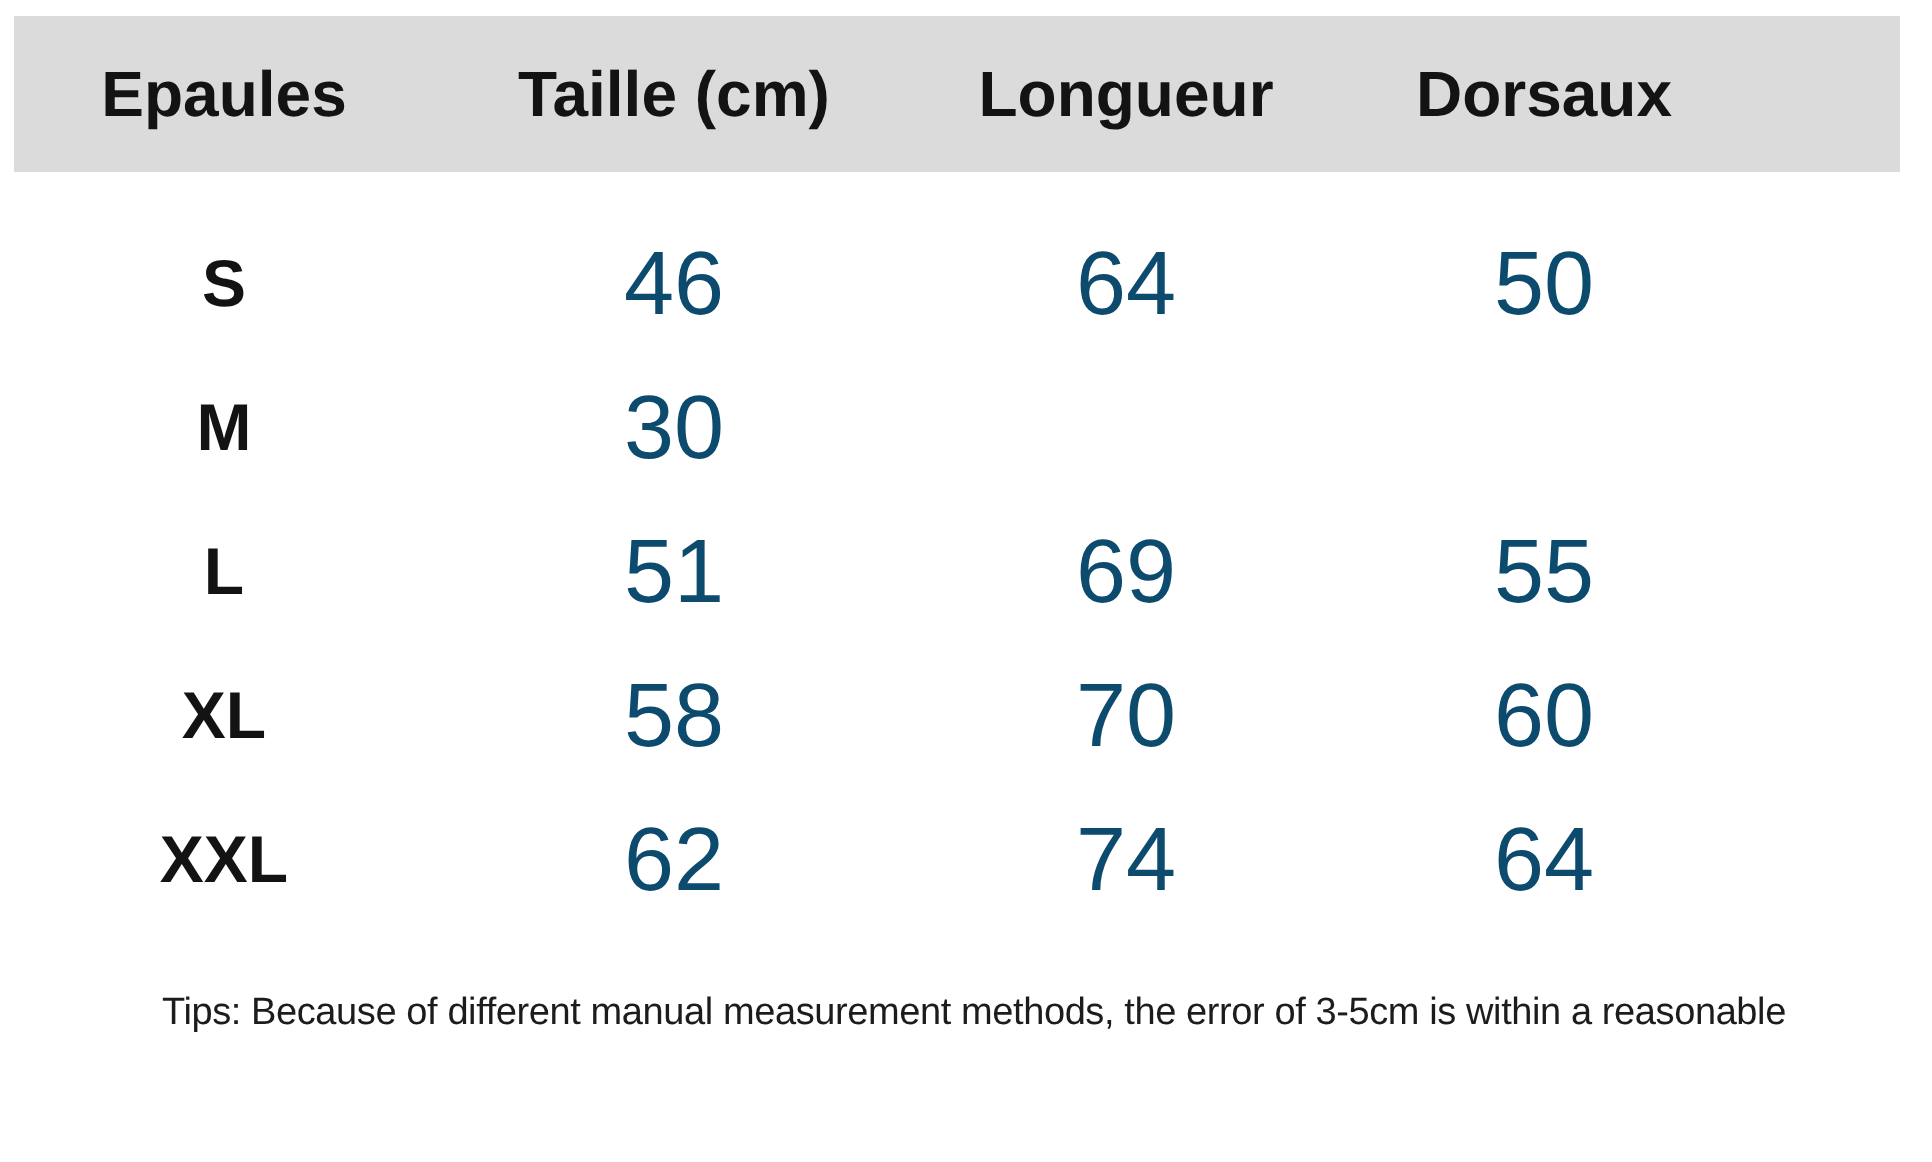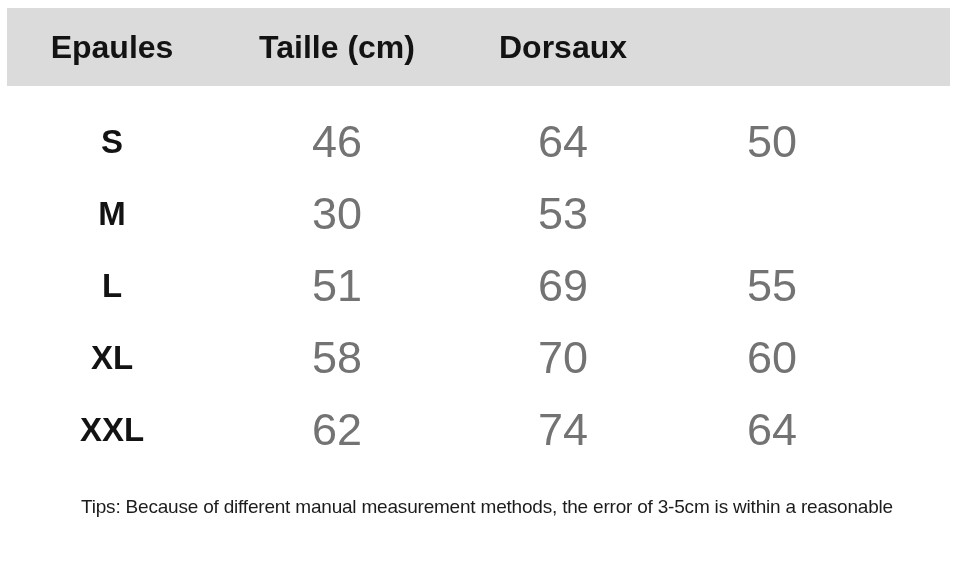--- a/index.html
+++ b/index.html
@@ -40,54 +40,54 @@
   .size-cell {
     text-align: center;
     font-weight: 700;
     font-size: 33px;
     color: #131313;
   }
   .value-cell {
     text-align: center;
     font-weight: 400;
     font-size: 45px;
-    color: #737373;
+    color: #0c4a6e;
   }
   .tips {
     margin: 26px 0 3px 74px;
     font-size: 19px;
     line-height: 29px;
     color: #1c1c1c;
     letter-spacing: -0.2px;
   }
 </style>
 </head>
 <body>
 
 <div class="size-chart">
 
   <div class="grid-row header-row">
     <div class="header-cell">Epaules</div>
     <div class="header-cell">Taille (cm)</div>
+    <div class="header-cell">Longueur</div>
     <div class="header-cell">Dorsaux</div>
   </div>
 
   <div class="table-body">
 
     <div class="grid-row data-row">
       <div class="size-cell">S</div>
       <div class="value-cell">46</div>
       <div class="value-cell">64</div>
       <div class="value-cell">50</div>
     </div>
 
     <div class="grid-row data-row">
       <div class="size-cell">M</div>
       <div class="value-cell">30</div>
-      <div class="value-cell">53</div>
     </div>
 
     <div class="grid-row data-row">
       <div class="size-cell">L</div>
       <div class="value-cell">51</div>
       <div class="value-cell">69</div>
       <div class="value-cell">55</div>
     </div>
 
     <div class="grid-row data-row">

